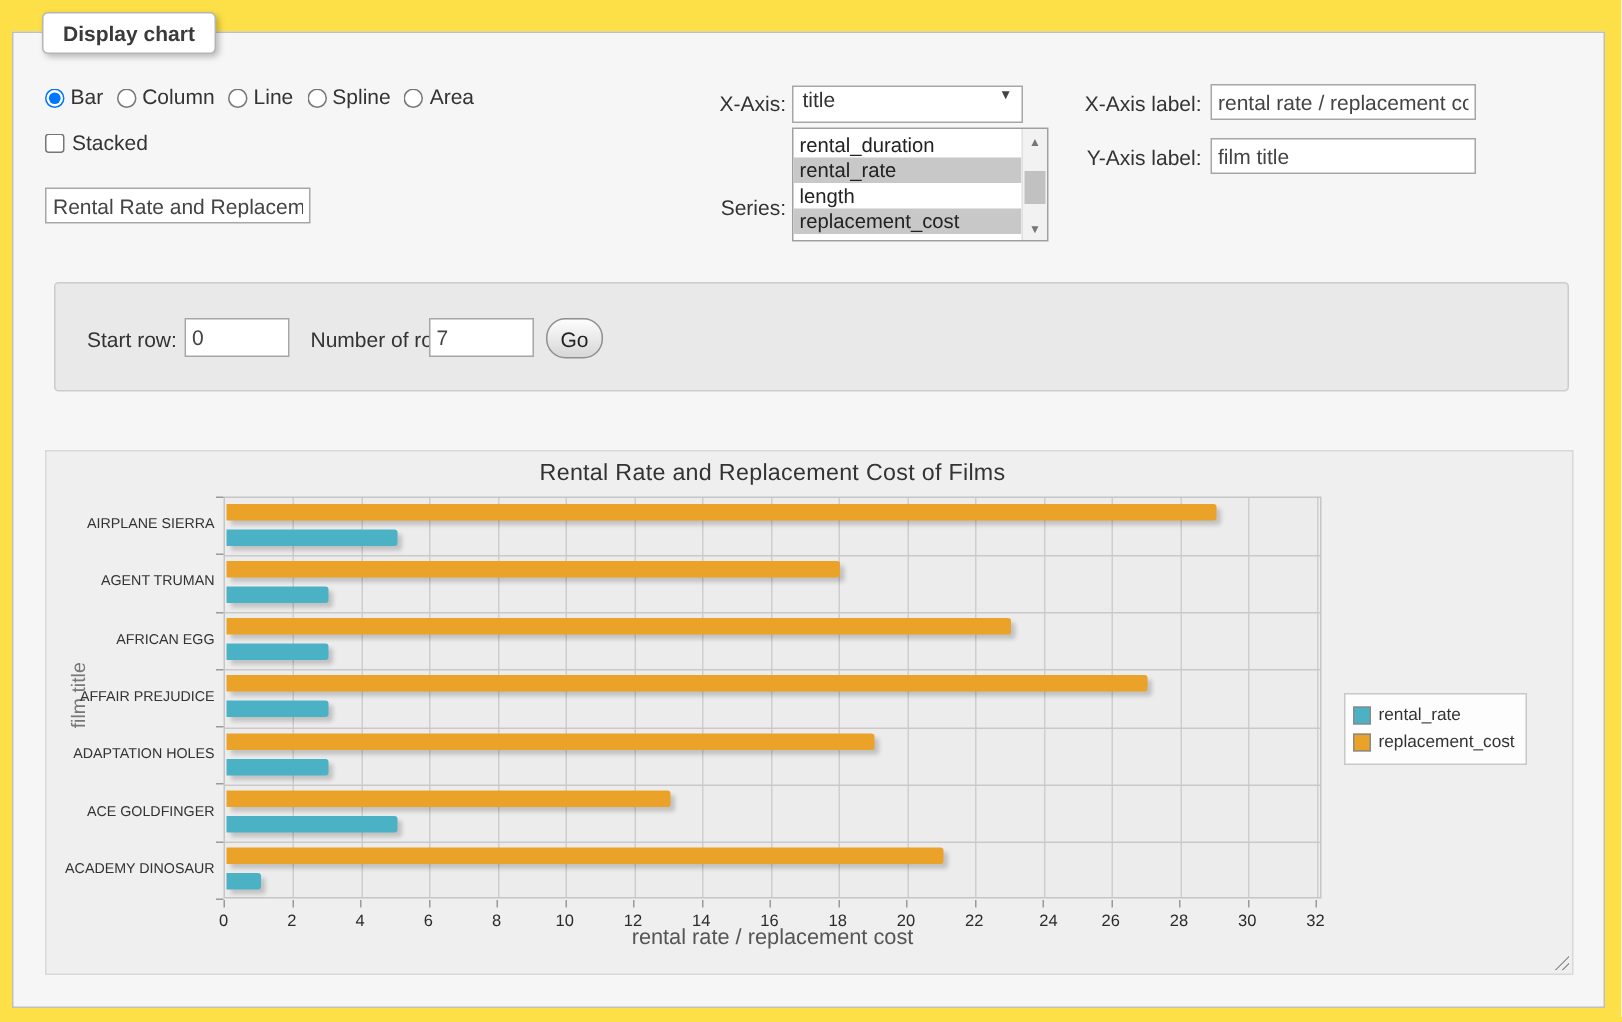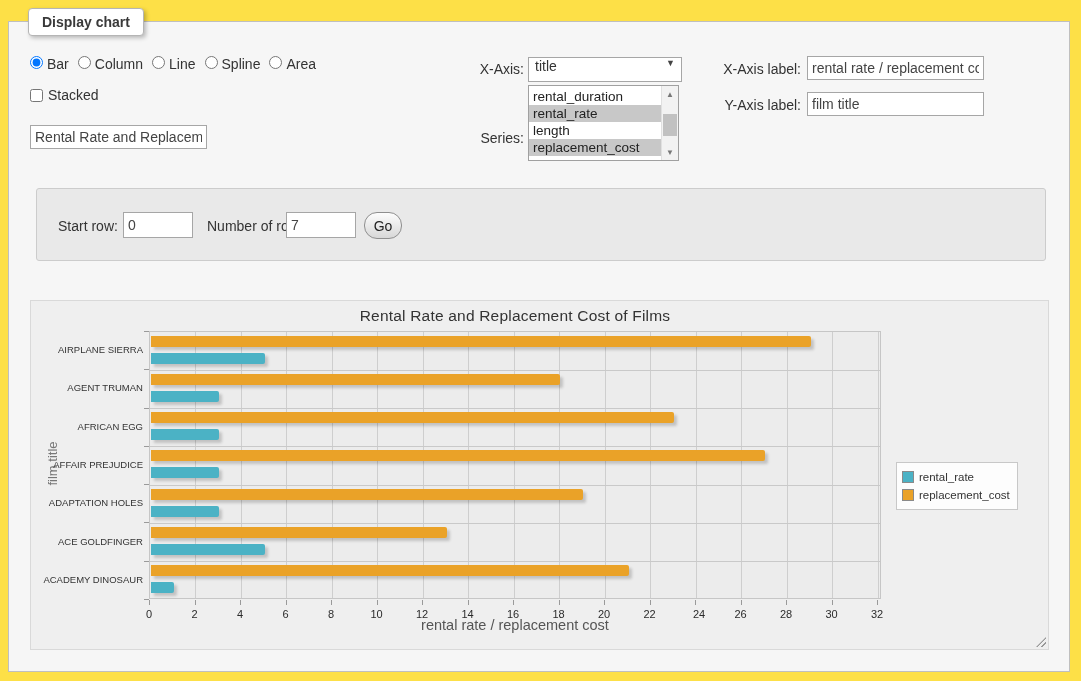--- a/index.html
+++ b/index.html
@@ -16,34 +16,34 @@
                 box-shadow:2px 2px 4px rgba(0,0,0,0.25); z-index:5; }
 
   .lbl { position:absolute; font-size:14px; color:#333; white-space:nowrap; }
   .lbl.right { text-align:right; }
 
   input[type="text"] { border:1px solid #a6a6a6; background:#fff; font-family:"Liberation Sans",sans-serif;
                        font-size:14px; color:#444; padding:2px 4px; }
 
   .chart-type-row { position:absolute; left:30px; top:56px; display:flex; align-items:center; gap:9px;
                     font-size:14px; }
-  .radio-item { display:flex; align-items:flex-start; gap:4px; white-space:nowrap; }
+  .radio-item { display:flex; align-items:flex-end; gap:4px; white-space:nowrap; }
   .stacked-row { position:absolute; left:30px; top:87px; display:flex; align-items:center; gap:5px; font-size:14px; }
 
   .title-input { position:absolute; left:30px; top:125px; width:177px; height:24px; }
 
   
   .select { position:absolute; left:528px; top:57px; width:154px; height:25px; background:#fff;
             border:1px solid #a6a6a6; font-size:14px; color:#333; display:flex; 
             padding:0 6px; cursor:default; }
   .select .sel-text { flex:1; }
   .select .arrow { font-size:9px; color:#444; }
 
   
-  .listbox { position:absolute; left:528px; top:85px; width:151px; height:76px; background:#fff;
+  .listbox { position:absolute; left:528px; top:85px; width:171px; height:76px; background:#fff;
              border:1px solid #a0a0a0; font-size:13.5px; color:#222; display:flex; }
   .lb-options { flex:1; padding-top:2px; overflow:hidden; }
   .lb-option { height:17px; line-height:17px; padding-left:4px; white-space:nowrap; }
   .lb-option.selected { background:#c8c8c8; }
   .lb-scroll { width:17px; background:#f2f2f2; border-left:1px solid #e0e0e0; position:relative; }
   .lb-scroll .sb-btn { position:absolute; left:0; width:16px; height:16px; font-size:8px; color:#777;
                        display:flex; align-items:center; justify-content:center; }
   .sb-up { top:0; }
   .sb-down { bottom:0; }
   .sb-thumb { position:absolute; left:1px; top:28px; width:14px; height:22px; background:#c1c1c1; }

